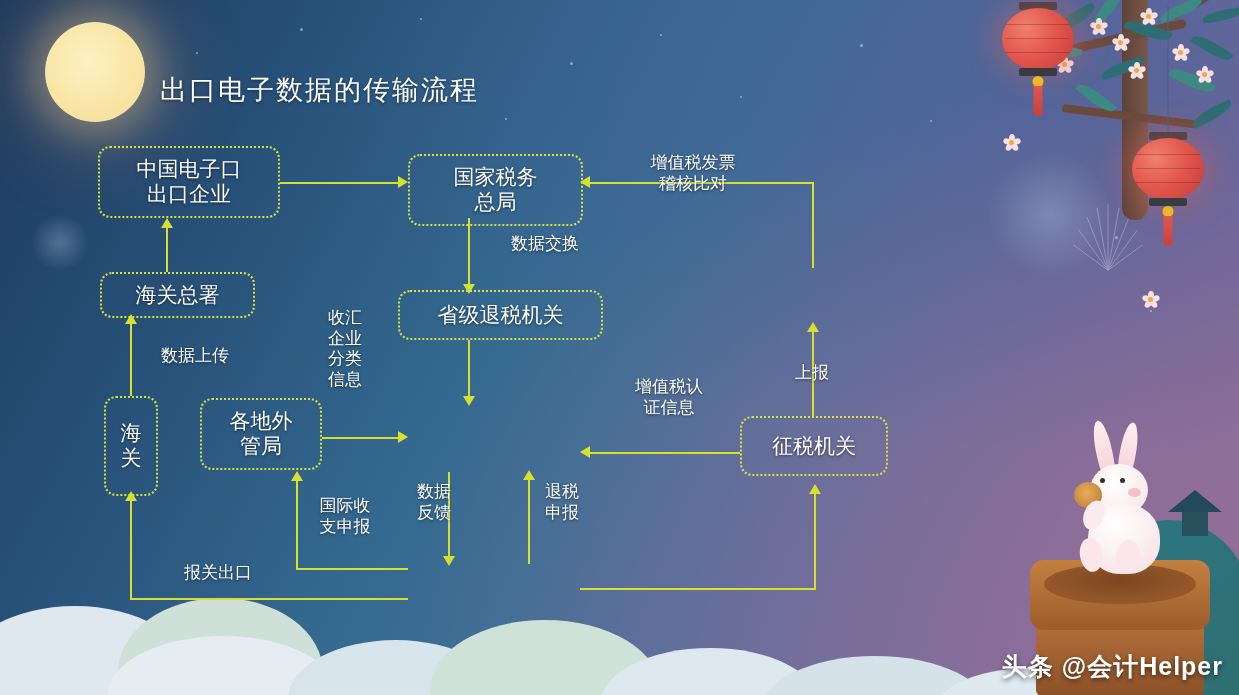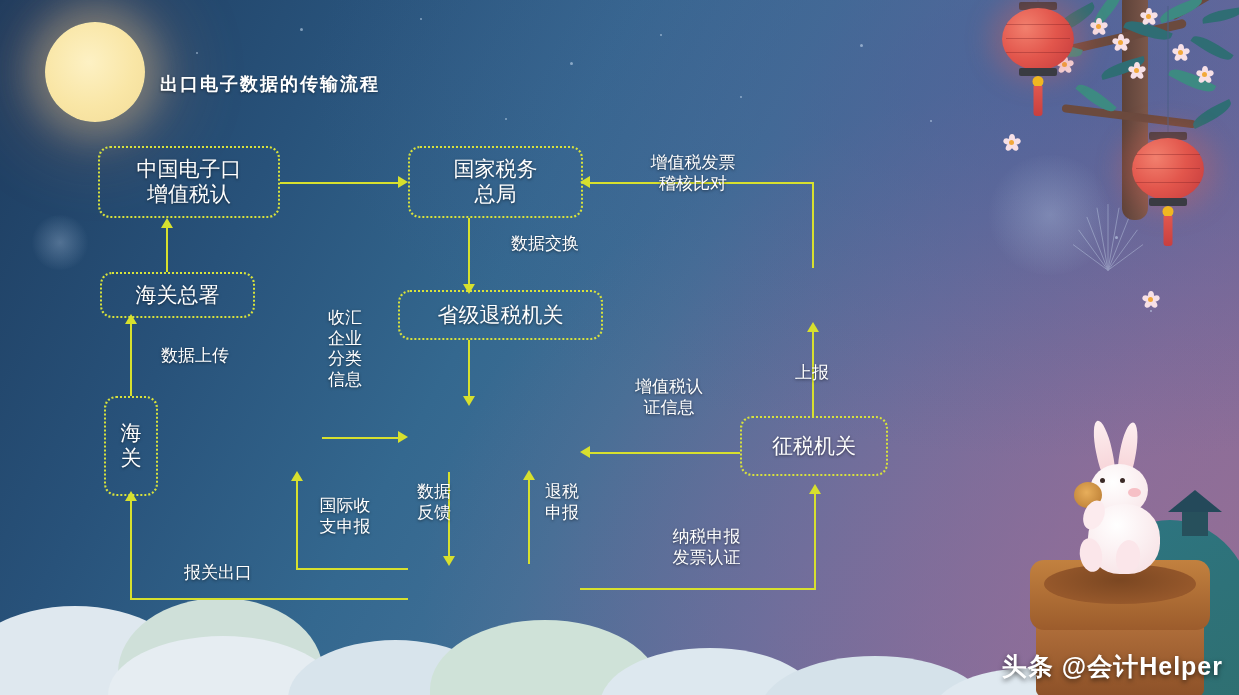--- a/index.html
+++ b/index.html
@@ -44,22 +44,22 @@
   .hill{position:absolute;border-radius:50% 50% 0 0;}
   .cloud{position:absolute;border-radius:50% 50% 0 0 / 62% 62% 0 0;}
 
   
   .mooncake{position:absolute;}
   .mc-layer{position:absolute;border-radius:12px;}
   .rabbit{position:absolute;}
   .rb{position:absolute;background:#fdf2f2;}
 
   
-  .title{position:absolute;left:160px;top:72px;color:#ffffff;font-size:18px;letter-spacing:2px;
-    text-shadow:0 1px 3px rgba(0,0,0,.45);white-space:nowrap;font-weight:bold;}
+  .title{position:absolute;left:160px;top:72px;color:#ffffff;font-size:27px;letter-spacing:2px;
+    text-shadow:0 1px 3px rgba(0,0,0,.45);white-space:nowrap;}
   .node{position:absolute;box-sizing:border-box;border:2px dotted #d8e23c;border-radius:12px;
     color:#ffffff;display:flex;align-items:center;justify-content:center;text-align:center;
     line-height:1.18;text-shadow:0 1px 3px rgba(0,0,0,.55);white-space:pre-line;font-size:21px;}
   .edge{position:absolute;background:#d7e02e;}
   .edge.h{height:1.6px;}
   .edge.v{width:1.6px;}
   .arrow{position:absolute;width:0;height:0;}
   .arrow.r{border-top:6px solid transparent;border-bottom:6px solid transparent;border-left:10px solid #d7e02e;}
   .arrow.l{border-top:6px solid transparent;border-bottom:6px solid transparent;border-right:10px solid #d7e02e;}
   .arrow.u{border-left:6px solid transparent;border-right:6px solid transparent;border-bottom:10px solid #d7e02e;}
@@ -300,33 +300,35 @@
 
   <div class="edge v" style="left:448px;top:472px;height:90px;"></div>
   <div class="arrow d" style="left:443px;top:556px;"></div>
 
   <div class="edge v" style="left:528px;top:476px;height:88px;"></div>
   <div class="arrow u" style="left:523px;top:470px;"></div>
 
   <div class="title">出口电子数据的传输流程</div>
 
   <div class="node" style="left:98px;top:146px;width:182px;height:72px;">中国电子口
-增值税认</div>
-
-  <div class="node" style="left:408px;top:146px;width:175px;height:72px;">国家税务
+出口企业</div>
+
+  <div class="node" style="left:408px;top:154px;width:175px;height:72px;">国家税务
 总局</div>
 
   <div class="node" style="left:100px;top:272px;width:155px;height:46px;">海关总署</div>
 
   <div class="node" style="left:398px;top:290px;width:205px;height:50px;">省级退税机关</div>
 
 
   <div class="node" style="left:104px;top:396px;width:54px;height:100px;">海
 关</div>
 
+  <div class="node" style="left:200px;top:398px;width:122px;height:72px;">各地外
+管局</div>
 
 
   <div class="node" style="left:740px;top:416px;width:148px;height:60px;">征税机关</div>
 
 
   <div class="elabel" style="left:628px;top:152px;width:130px;">增值税发票
 稽核比对</div>
 
   <div class="elabel" style="left:485px;top:233px;width:120px;">数据交换</div>
 
@@ -344,20 +346,18 @@
 
   <div class="elabel" style="left:308px;top:495px;width:74px;">国际收
 支申报</div>
 
   <div class="elabel" style="left:406px;top:481px;width:56px;">数据
 反馈</div>
 
   <div class="elabel" style="left:534px;top:481px;width:56px;">退税
 申报</div>
 
-  <div class="elabel" style="left:644px;top:526px;width:125px;">纳税申报
-发票认证</div>
 
   <div class="elabel" style="left:158px;top:562px;width:120px;text-align:center;">报关出口</div>
 
   <div class="watermark">头条 @会计Helper</div>
 
 </div>
 
 </body></html>

